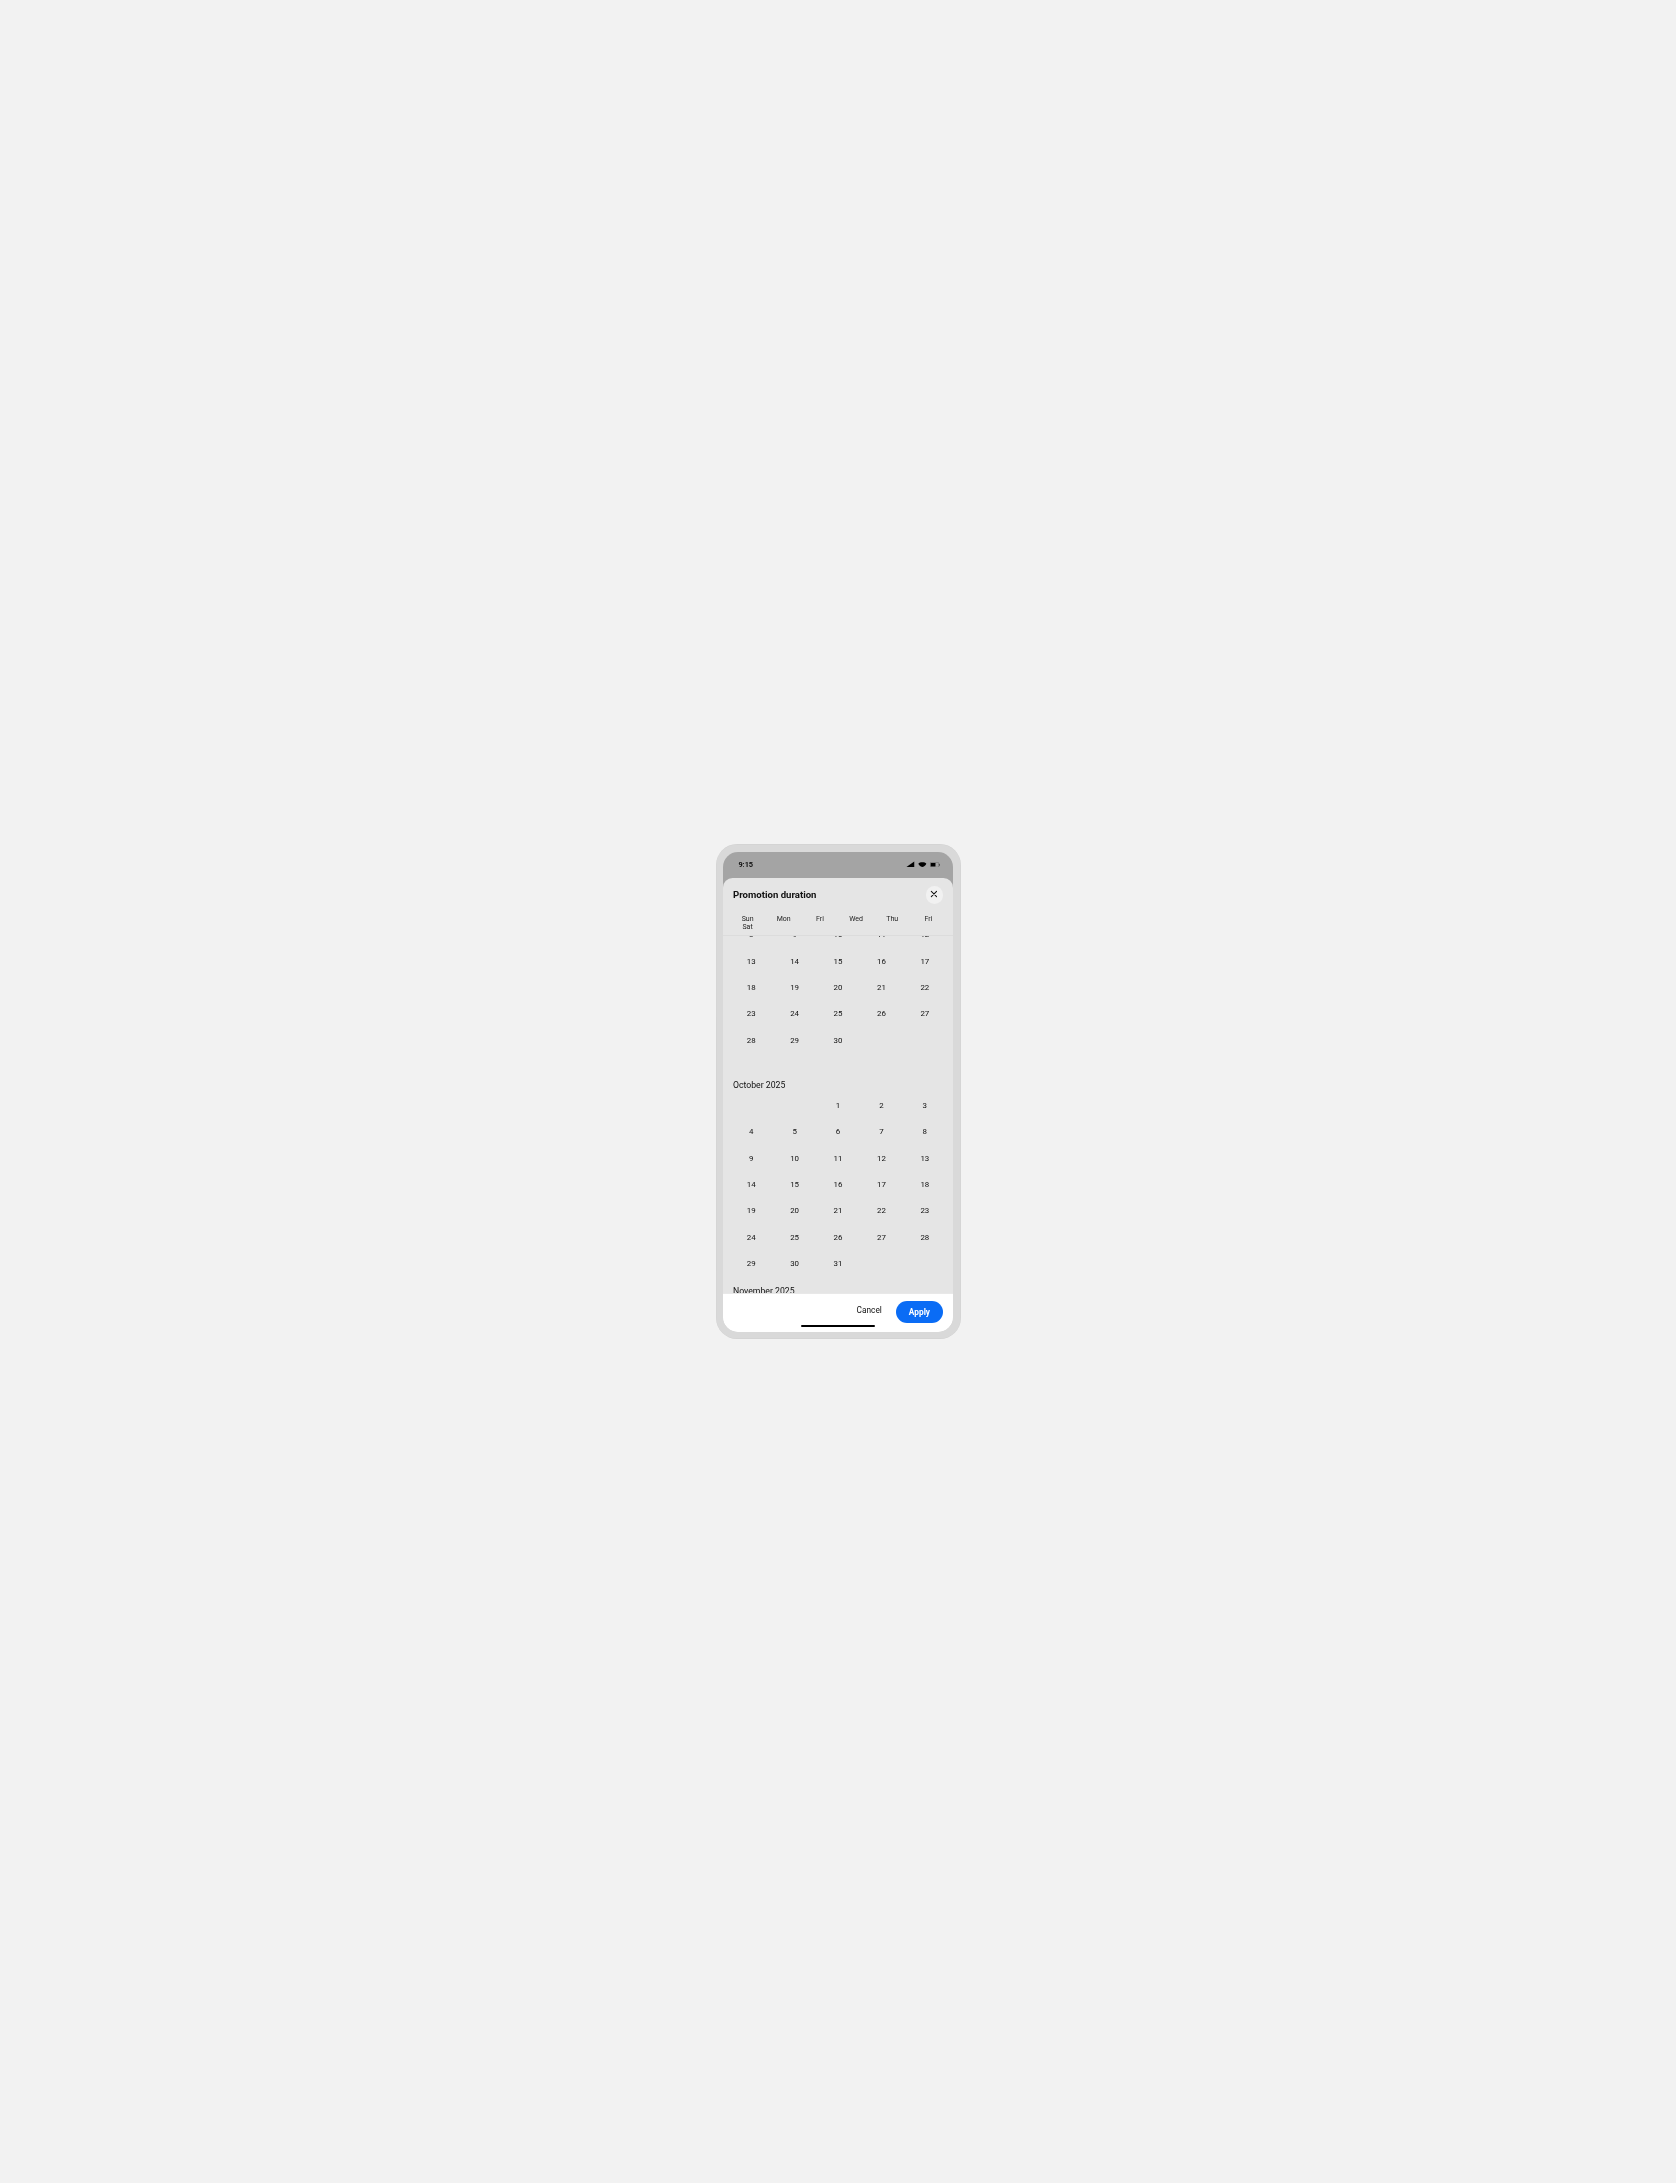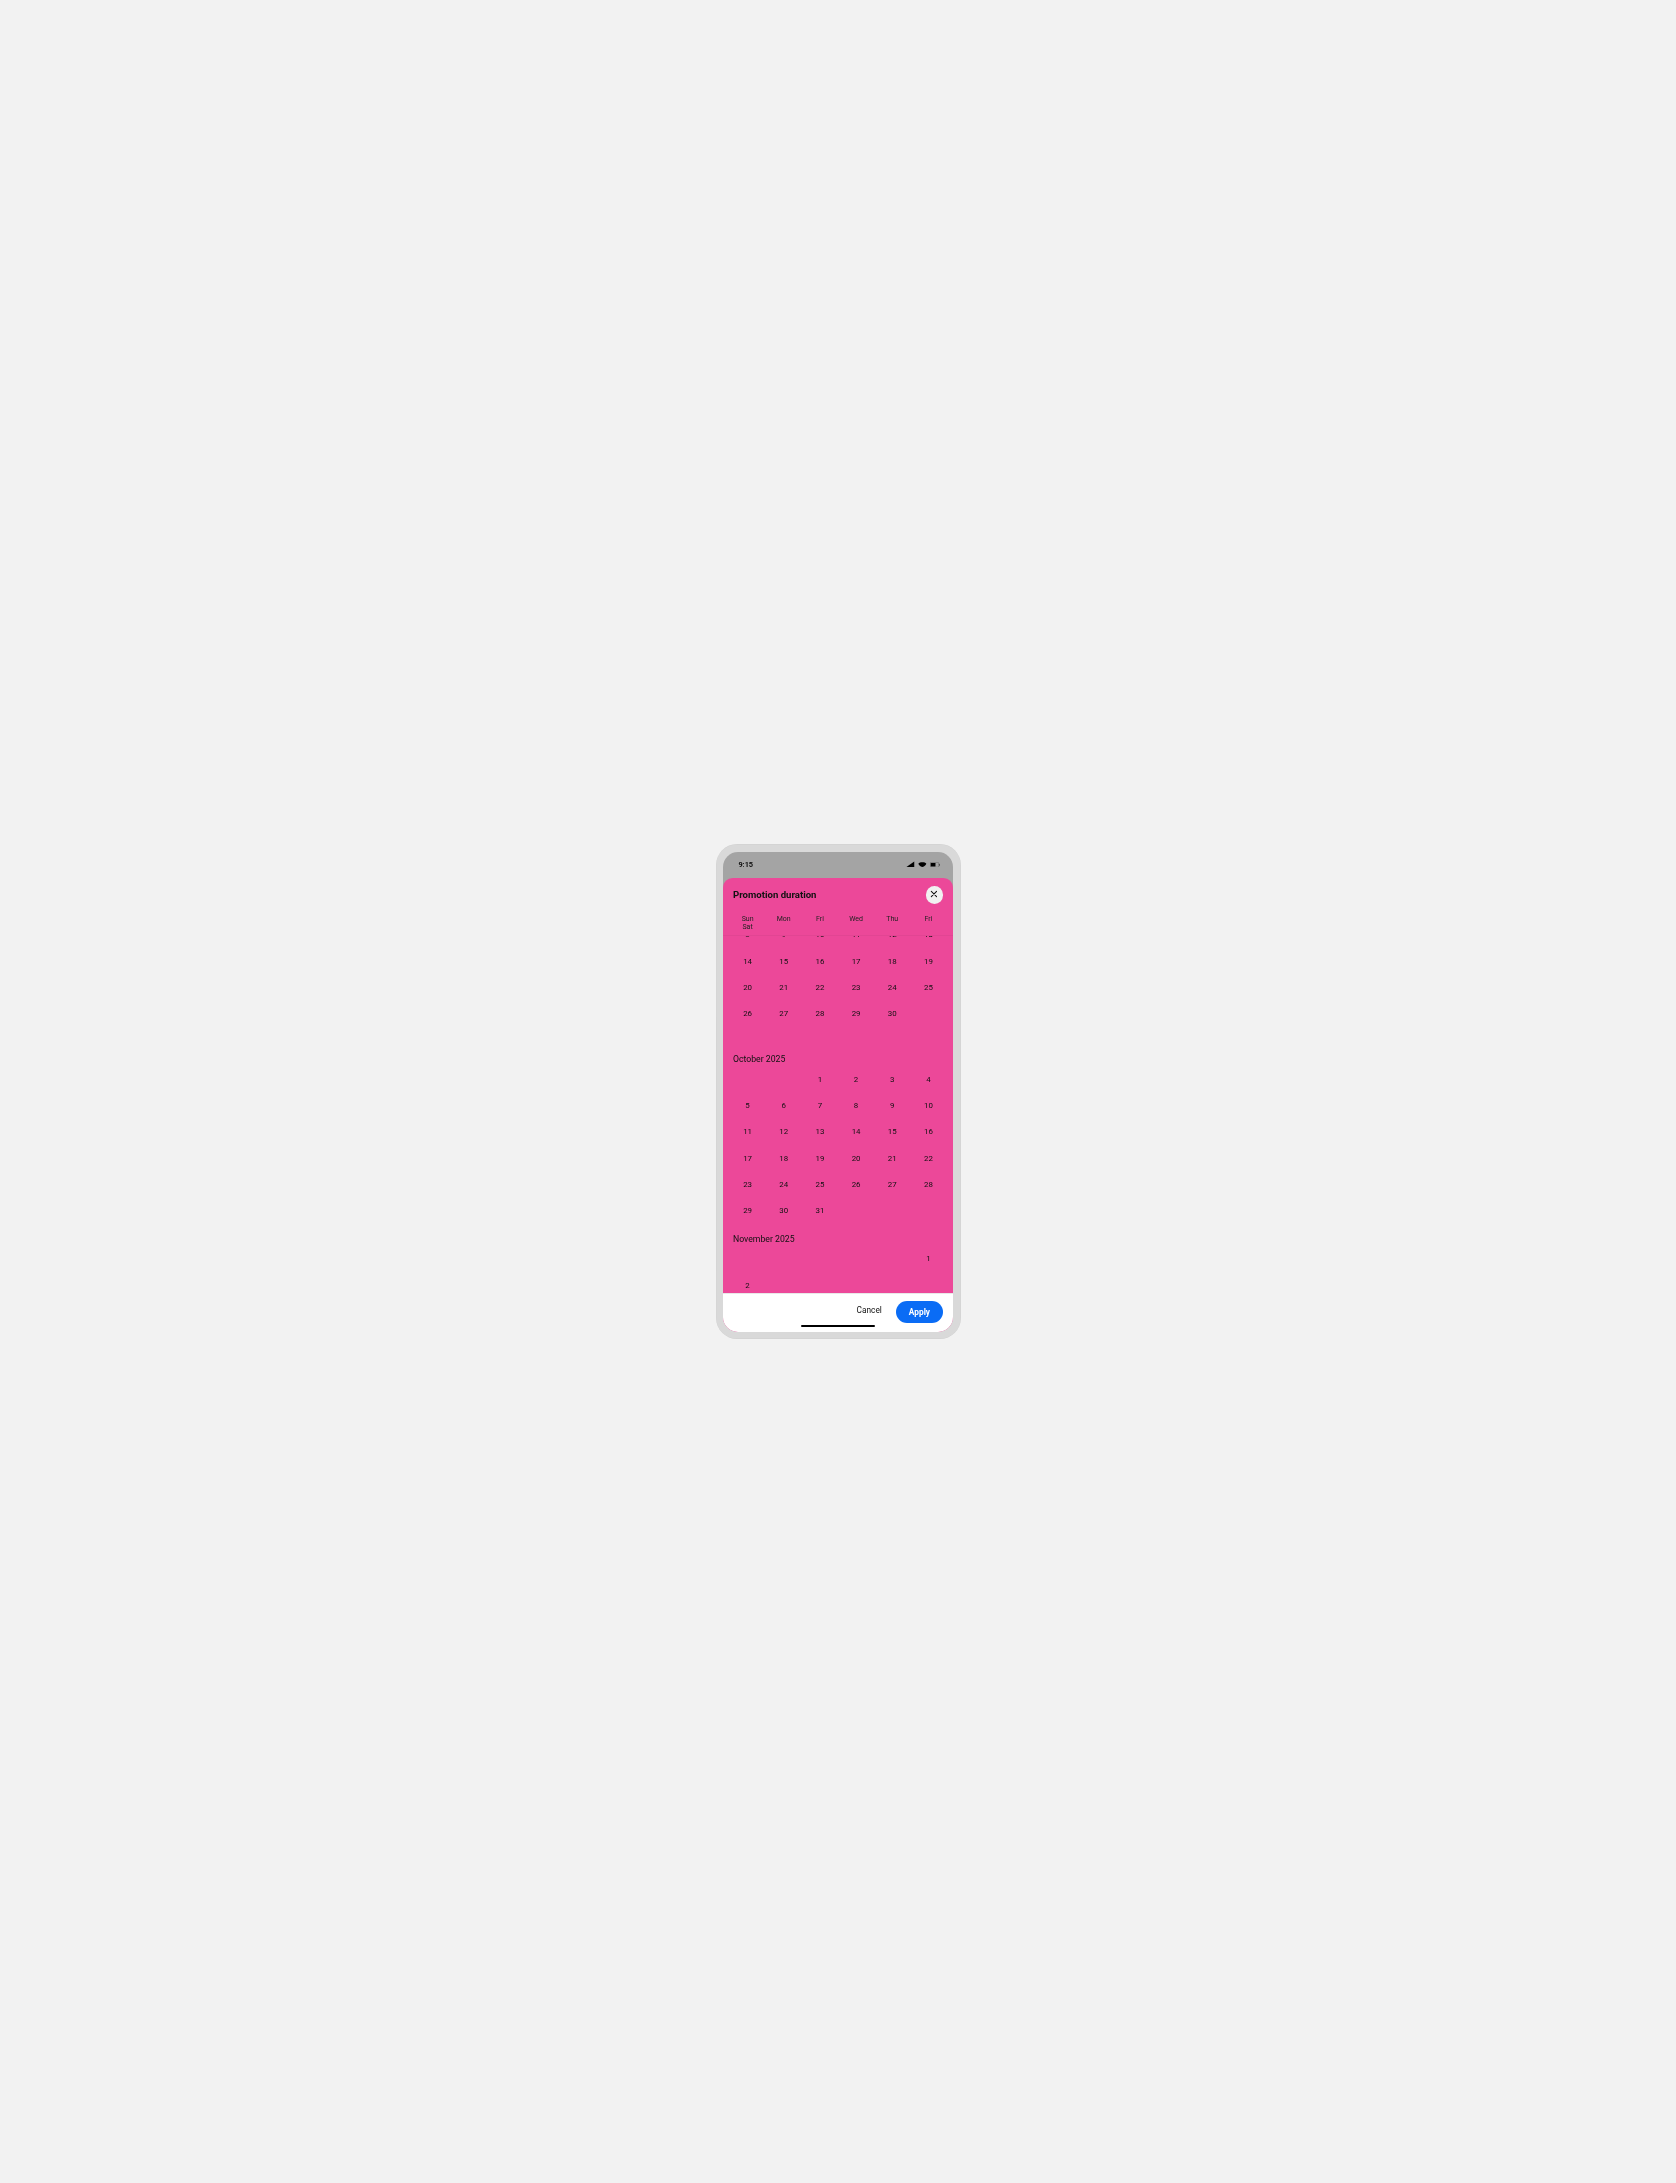--- a/index.html
+++ b/index.html
@@ -38,21 +38,21 @@
     color: #000;
     font-size: 7.4px;
     font-weight: 600;
     text-align: center;
   }
   .status-icons { display: flex; align-items: center; gap: 3.1px; }
   .status-icons svg { display: block; }
 
   .sheet {
     flex: 1;
-    background: #ec4899;
+    background: #e5e5e5;
     border-top-left-radius: 9.6px;
     border-top-right-radius: 9.6px;
     display: flex;
     flex-direction: column;
     overflow: hidden;
   }
 
   .sheet-header {
     display: flex;
     align-items: center;
@@ -84,21 +84,21 @@
     color: #222;
   }
 
   .scroll-area {
     flex: 1;
     overflow: hidden;
     position: relative;
   }
   .grid {
     display: grid;
-    grid-template-columns: repeat(6, 1fr);
+    grid-template-columns: repeat(5, 1fr);
     row-gap: 12.2px;
     padding: 0 6.1px;
   }
   .day-cell {
     text-align: center;
     font-size: 7.9px;
     color: #111;
     padding: 2.6px 0;
     cursor: pointer;
   }

